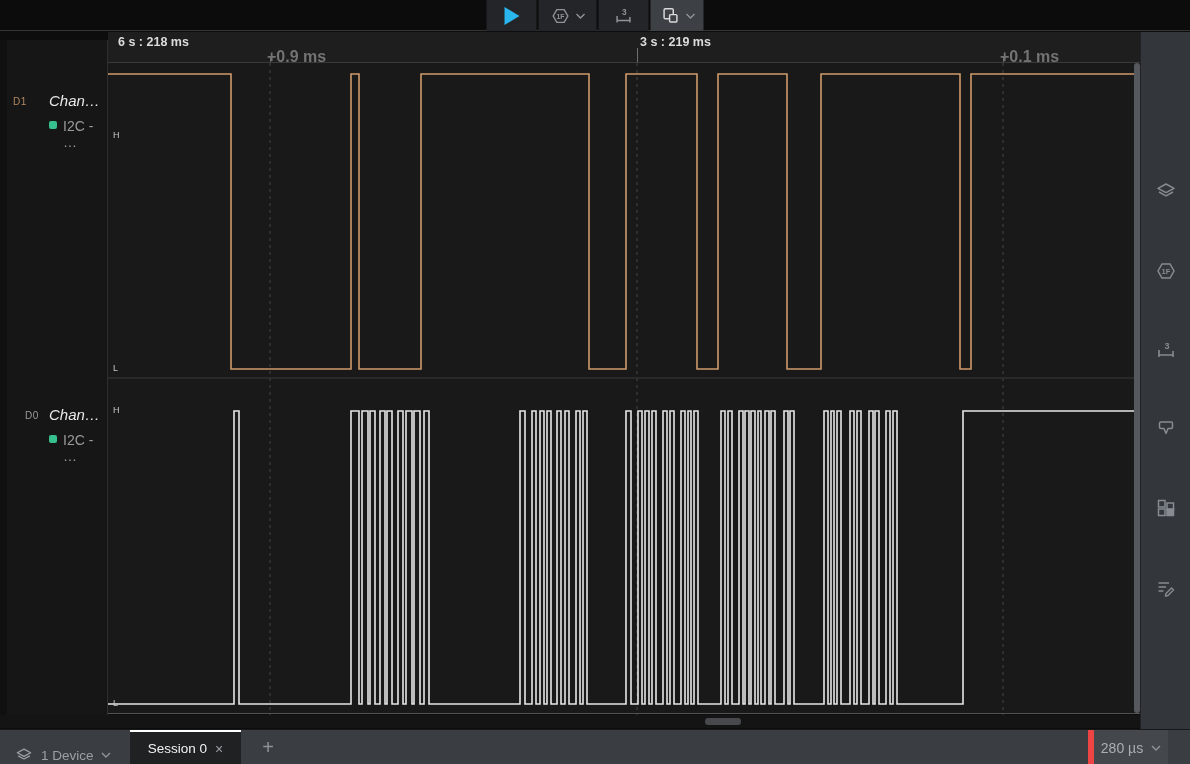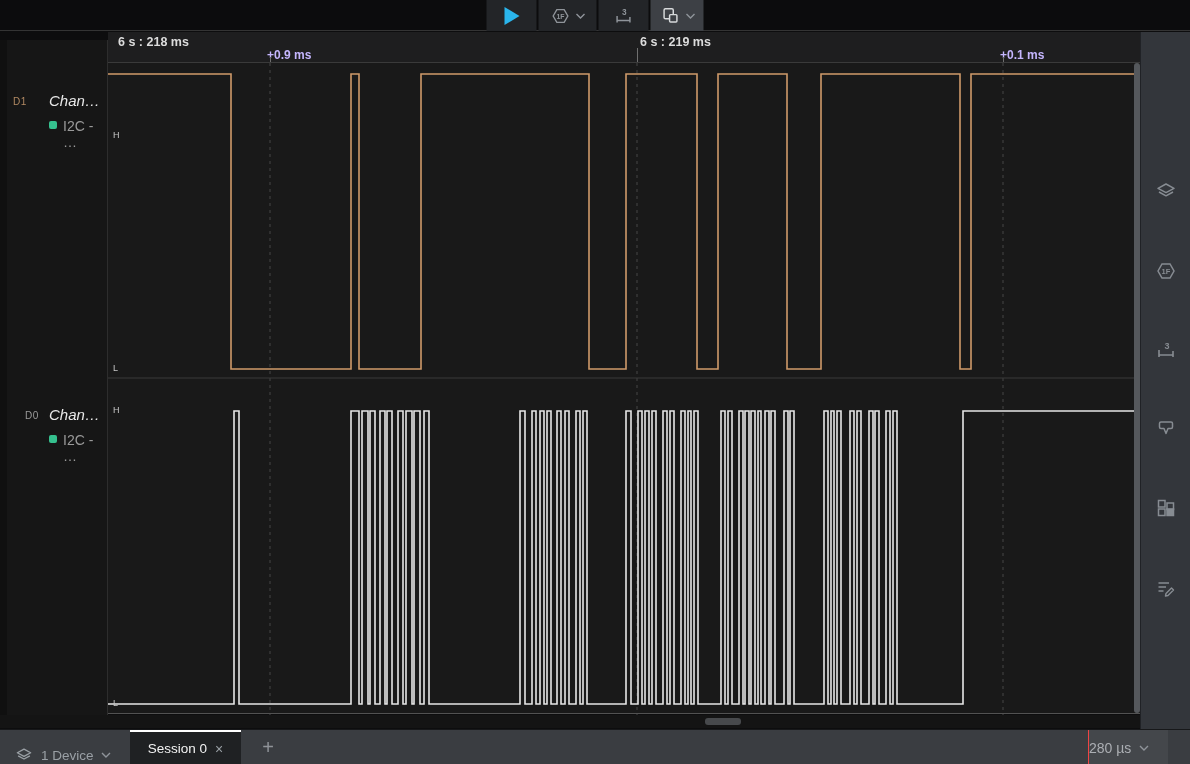--- a/index.html
+++ b/index.html
@@ -12,21 +12,21 @@
   #tb-buttons { position:absolute; left:50%; top:0; transform:translateX(-50%); height:31px; display:flex; gap:2px; }
   .tb-btn { height:31px; border:none; background:#232528; color:#8f949a; display:flex; align-items:center; justify-content:center; gap:4px; cursor:pointer; }
   .tb-btn.active { background:#3d4045; color:#d7d9db; }
   .play-tri { width:0; height:0; border-left:15px solid #2ab5ec; border-top:9px solid transparent; border-bottom:9px solid transparent; }
   .tb-icon { display:block; }
   .chev { display:block; color:#8f949a; }
 
   
   #ruler { position:absolute; left:108px; top:32px; width:1032px; height:30px; background:#1e1e1f; }
   .r-major { position:absolute; top:3px; font-size:12.5px; font-weight:bold; color:#dcdcdc; white-space:nowrap; }
-  .r-minor { position:absolute; top:16px; font-size:12px; font-weight:bold; color:#c4b5fd; white-space:nowrap; }
+  .r-minor { position:absolute; top:16px; font-size:16px; font-weight:bold; color:#737373; white-space:nowrap; }
   .r-tick  { position:absolute; width:1px; background:#6f6f6f; bottom:0; }
 
   
   #left-panel { position:absolute; left:0; top:32px; width:108px; height:683px; background:#161616; border-right:1px solid #2d2d2d;margin-top:8px; }
   #left-panel .gutter { position:absolute; left:0; top:0; width:7px; height:100%; background:#101010; }
   .ch-block { position:absolute; left:0; width:108px; }
   .ch-d1 { top:52px; }
   .ch-d0 { top:366px; }
   .ch-index { position:absolute; left:13px; top:4px; font-size:10px; letter-spacing:.5px; }
   .ch-name  { position:absolute; left:49px; top:0; font-size:15px; color:#e8e8e8;font-style:italic; }
@@ -48,21 +48,21 @@
   .sb-item { position:absolute; left:13px; width:24px; height:24px; color:#878c92; background:none; border:none; cursor:pointer; }
 
   
   #bottombar { position:absolute; left:0; top:729px; width:1190px; height:35px; background:#3a3d41; border-top:1px solid #17181a; }
   #device-group { position:absolute; left:14px; top:0; height:50px; display:flex; align-items:center; gap:7px; color:#9aa0a5; cursor:pointer; }
   #device-group .dev-label { font-size:13.5px; }
   #session-tab { position:absolute; left:130px; top:0; width:111px; height:35px; background:#1f2123; border-top:2px solid #ffffff; display:flex; align-items:center; justify-content:center; gap:8px; cursor:pointer; }
   #session-tab .tab-label { font-size:13.5px; color:#f2f2f2; }
   #session-tab .tab-close { font-size:14px; color:#9aa0a5; cursor:pointer; }
   #add-tab { position:absolute; left:253px; top:0; width:30px; height:35px; background:none; border:none; color:#8f9398; font-size:20px; line-height:33px; cursor:pointer; }
-  #timescale { position:absolute; left:1088px; top:0; width:80px; height:35px; background:#44474b; border-left:1px solid #ef4444; display:flex; align-items:center; justify-content:flex-start; gap:8px; color:#abaeb3; font-size:14px; cursor:pointer; }
+  #timescale { position:absolute; left:1088px; top:0; width:80px; height:35px; background:#44474b; border-left:6px solid #ef4444; display:flex; align-items:center; justify-content:center; gap:8px; color:#abaeb3; font-size:14px; cursor:pointer; }
 </style>
 </head>
 <body>
 
 <div id="app">
 
   <div id="toolbar">
     <div id="tb-buttons">
       <button class="tb-btn" style="width:50px">
         <span class="play-tri"></span>
@@ -89,21 +89,21 @@
         </svg>
         <svg class="chev" width="10" height="6" viewBox="0 0 10 6">
             <path d="M1 1 L5 5 L9 1" fill="none" stroke="currentColor" stroke-width="1.4"></path>
           </svg>
       </button>
     </div>
   </div>
 
   <div id="ruler">
       <span class="r-major" style="left: 10px;">6 s : 218 ms</span>
-      <span class="r-major" style="left: 532px;">6 s : 219 ms</span>
+      <span class="r-major" style="left: 532px;">3 s : 219 ms</span>
       <span class="r-minor" style="left: 159px;">+0.9 ms</span>
       <span class="r-minor" style="left: 892px; text-align: right;">+0.1 ms</span>
       <div class="r-tick" style="left: 529px; height: 14px;"></div>
       <div class="r-tick" style="left: 162px; height: 5px;"></div>
       <div class="r-tick" style="left: 895px; height: 5px;"></div>
     </div>
 
   <div id="left-panel">
     <div class="gutter"></div>
     <div class="ch-block ch-d1">

